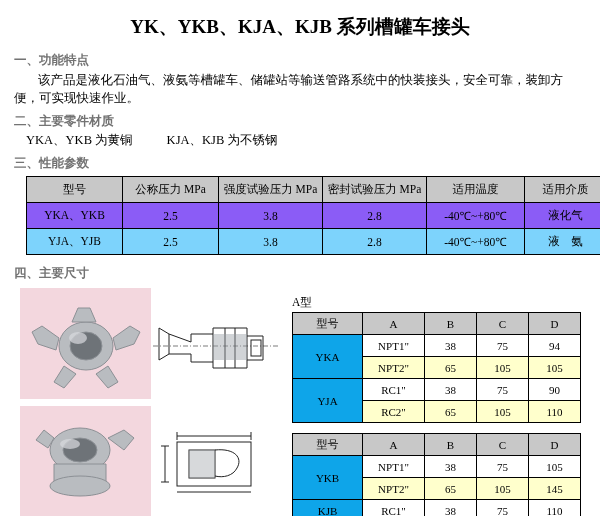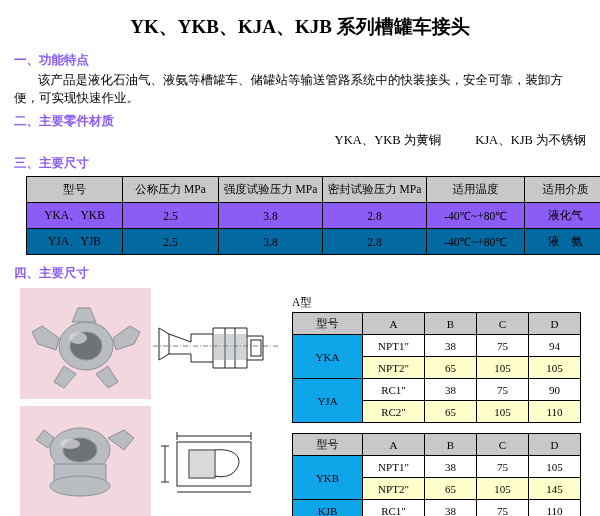--- a/index.html
+++ b/index.html
@@ -23,38 +23,37 @@
   .title {
     text-align: center;
     font-size: 19px;
     font-weight: bold;
     letter-spacing: 0px;
     padding-top: 14px;
     padding-bottom: 6px;
     font-family: "Liberation Serif", serif;
   }
   .section-head {
-    color: #8b5cf6;
+    color: #737373;
     font-weight: bold;
     font-size: 12.5px;
     margin: 6px 0 2px 14px;
     font-family: "Liberation Sans", sans-serif;
   }
   .para {
     font-size: 12.5px;
     line-height: 1.45;
     margin: 0 14px 0 14px;
     text-indent: 24px;
     font-family: "Liberation Serif", serif;
   }
   .mat-line {
     font-size: 12.5px;
     margin: 1px 14px 0 26px;
     font-family: "Liberation Serif", serif;
-    text-align: right;
   }
   .mat-line .gap {
     display: inline-block;
     width: 34px;
   }
 
   
   table.spec {
     border-collapse: collapse;
     margin: 4px 0 0 26px;
@@ -69,21 +68,21 @@
     font-family: "Liberation Serif", serif;
   }
   table.spec thead th {
     background: #c8c8c8;
     font-weight: normal;
   }
   table.spec tbody td {
     background: #8b5cf6;
   }
   table.spec tbody tr.alt td {
-    background: #0369a1;
+    background: #7dd3fc;
   }
 
   
   .dims-wrap {
     position: relative;
     margin-top: 6px;
   }
   .img-col {
     position: absolute;
     left: 20px;
@@ -154,21 +153,21 @@
   <div class="title">YK、YKB、KJA、KJB 系列槽罐车接头</div>
 
   <div class="section-head">一、功能特点</div>
   <div class="para">该产品是液化石油气、液氨等槽罐车、储罐站等输送管路系统中的快装接头，安全可靠，装卸方便，可实现快速作业。</div>
 
   <div class="section-head">二、主要零件材质</div>
   <div class="mat-line">
     <span>YKA、YKB 为黄铜</span><span class="gap"></span><span>KJA、KJB 为不锈钢</span>
   </div>
 
-  <div class="section-head">三、主要尺寸</div>
+  <div class="section-head">三、性能参数</div>
 
   <table class="spec">
     <colgroup>
       <col style="width:96px">
       <col style="width:96px">
       <col style="width:104px">
       <col style="width:104px">
       <col style="width:98px">
       <col style="width:82px">
     </colgroup>

